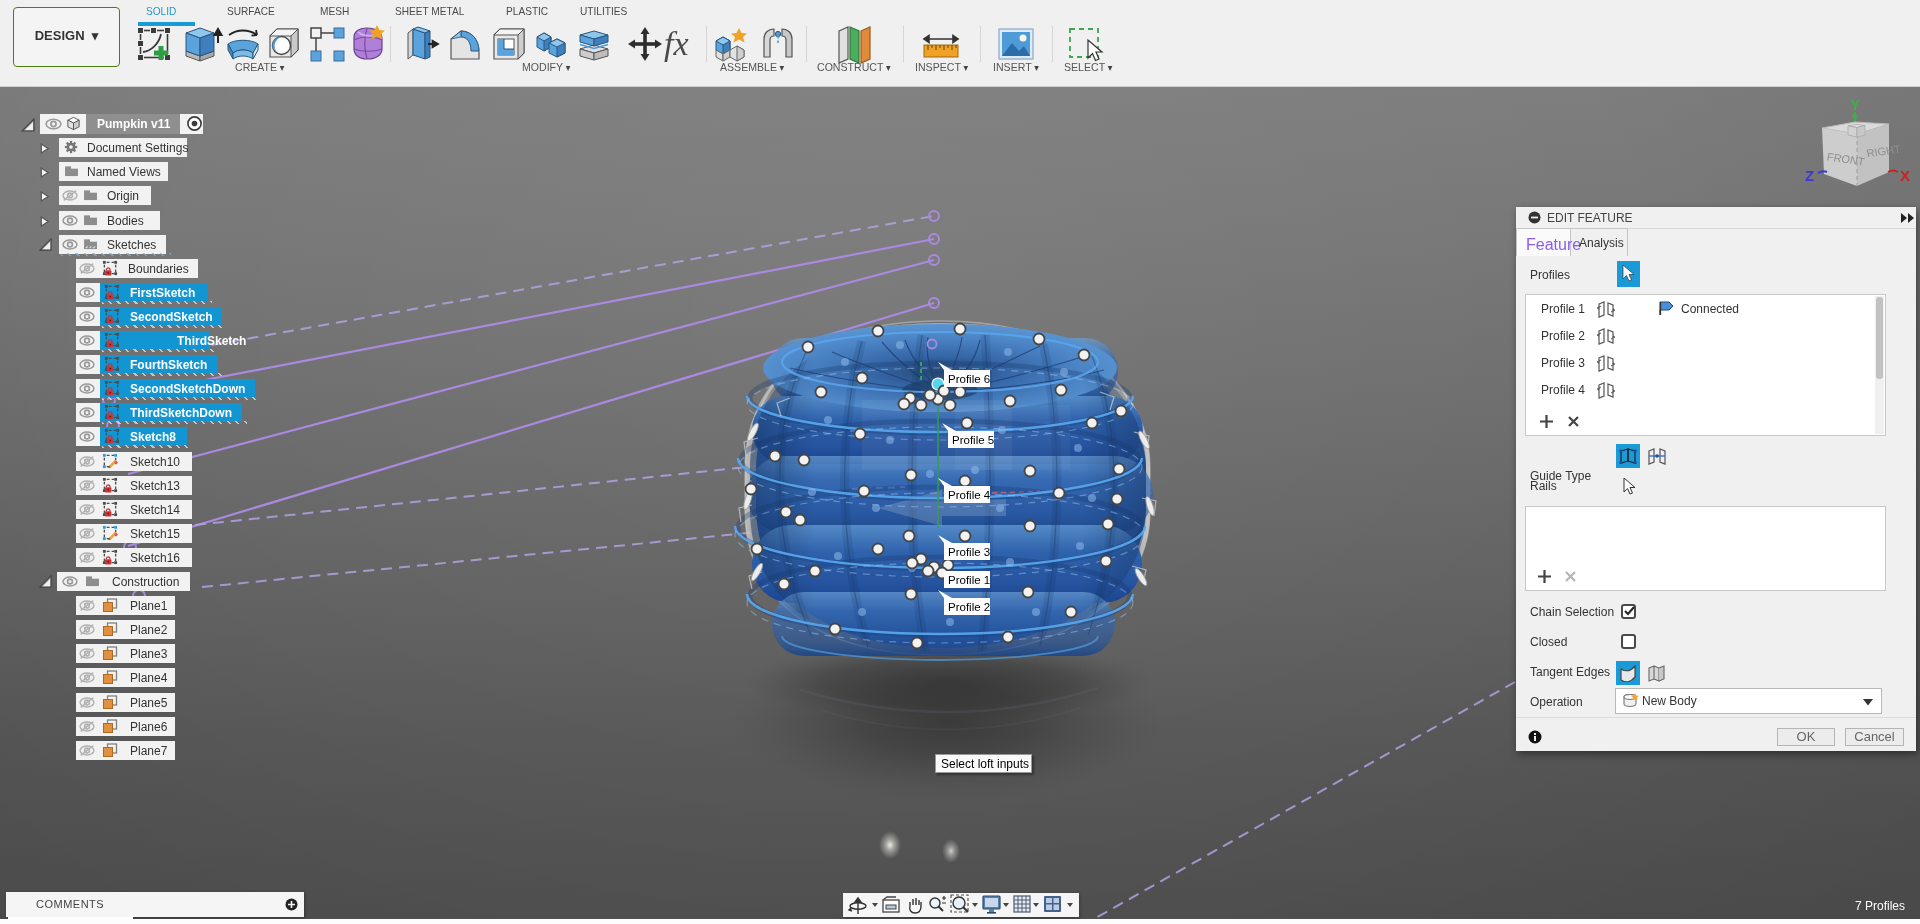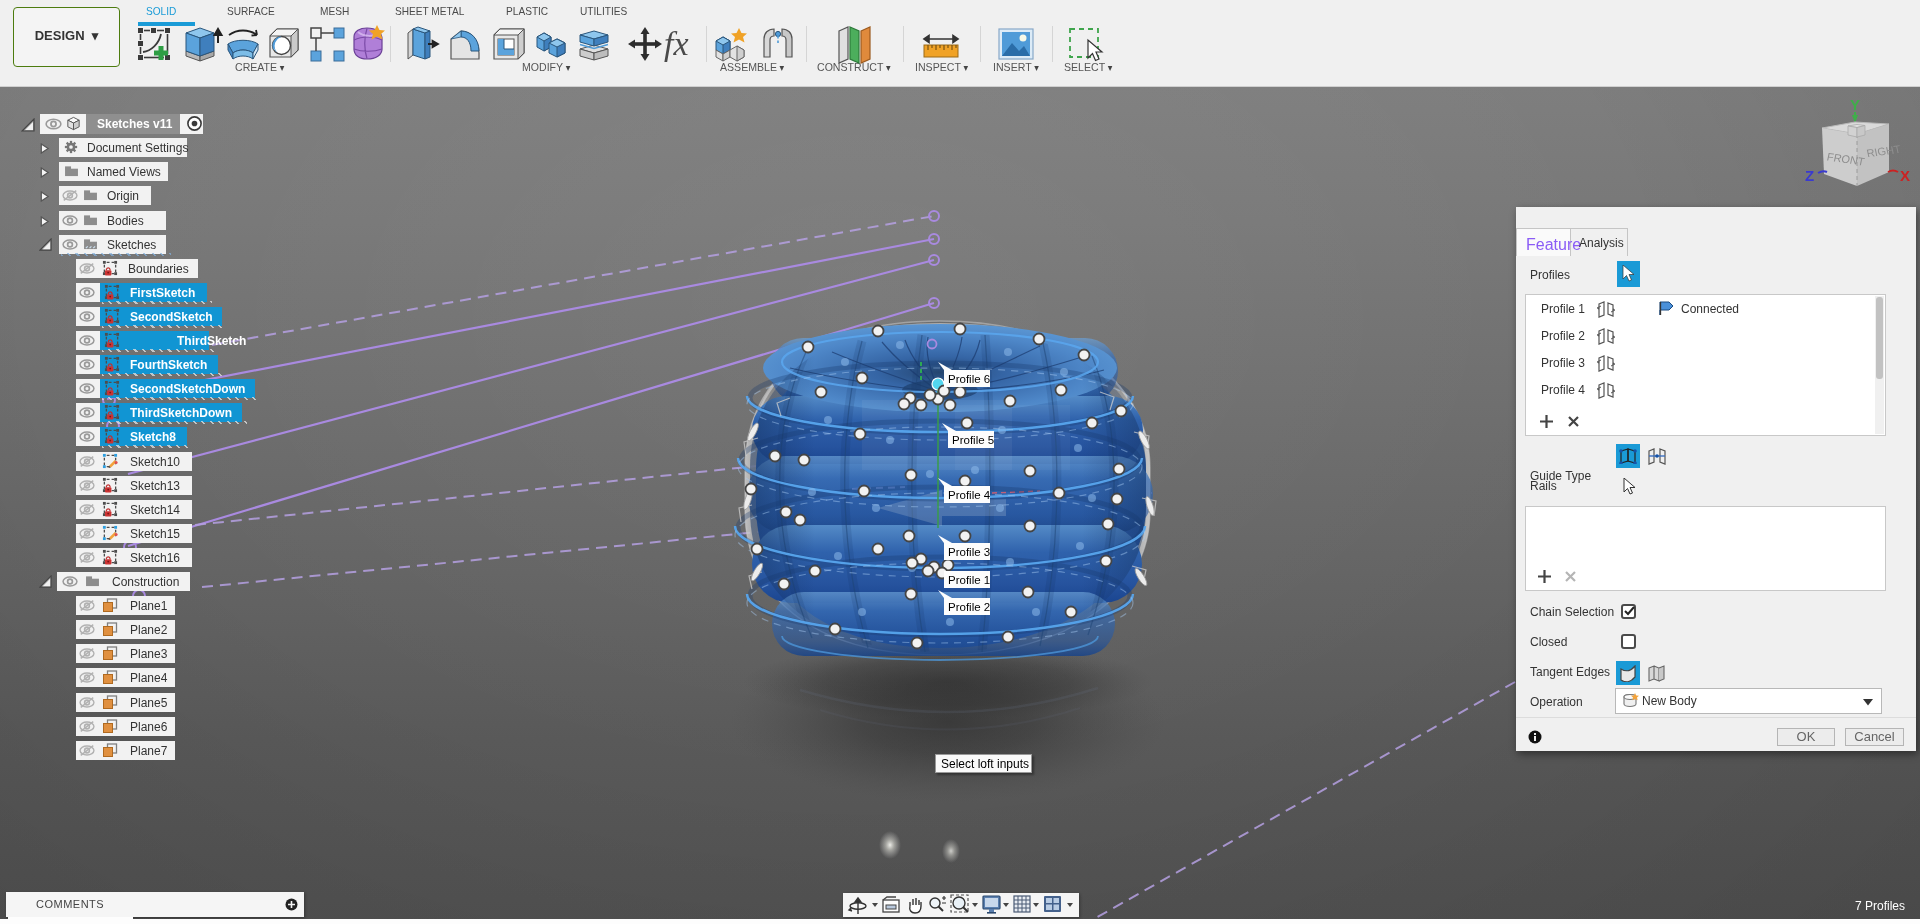--- a/index.html
+++ b/index.html
@@ -442,21 +442,21 @@
           <use href="#i-triopen"></use>
         </svg>
       <div class="brow" style="left:40px;top:27px;width:163px;height:20px;">
         <svg width="17" height="12" style="position:absolute;left:5px;top:4px">
             <use href="#i-eye"></use>
           </svg>
         <svg width="17" height="17" style="position:absolute;left:25px;top:1px">
             <use href="#i-cube"></use>
           </svg>
         <div style="position:absolute;left:46px;top:0;width:94px;height:20px;background:#8f8f8f"></div>
-        <span class="lbl" style="left:57px;top:3px;color:#fff;font-weight:bold;">Sketches v11</span>
+        <span class="lbl" style="left:57px;top:3px;color:#fff;font-weight:bold;">Pumpkin v11</span>
         <svg width="17" height="17" style="position:absolute;left:146px;top:1px">
             <use href="#i-radio"></use>
           </svg>
       </div>
       <svg width="11" height="11" style="position:absolute;left:39px;top:56px">
           <use href="#i-triclosed"></use>
         </svg>
       <div class="brow" style="left:59px;top:51px;width:128px;">
         <svg width="14" height="14" style="position:absolute;left:5px;top:2px">
             <use href="#i-gear"></use>
@@ -480,21 +480,21 @@
             <use href="#i-eyex"></use>
           </svg>
         <svg width="15" height="12" style="position:absolute;left:24px;top:3px">
             <use href="#i-folder"></use>
           </svg>
         <span class="lbl" style="left:48px;">Origin</span>
       </div>
       <svg width="11" height="11" style="position:absolute;left:39px;top:129px">
           <use href="#i-triclosed"></use>
         </svg>
-      <div class="brow" style="left:59px;top:124px;width:101px;padding-left:6px;">
+      <div class="brow" style="left:59px;top:124px;width:101px;">
         <svg width="16" height="11" style="position:absolute;left:3px;top:4px">
             <use href="#i-eye"></use>
           </svg>
         <svg width="15" height="12" style="position:absolute;left:24px;top:3px">
             <use href="#i-folder"></use>
           </svg>
         <span class="lbl" style="left:48px;">Bodies</span>
       </div>
       <svg width="13" height="13" style="position:absolute;left:39px;top:151px">
           <use href="#i-triopen"></use>
@@ -809,20 +809,31 @@
       <text x="38" y="68" font-size="11" fill="#8e8e8e" transform="rotate(8 38 68) skewX(-4)">FRONT</text>
       <text x="70" y="65" font-size="11" fill="#8e8e8e" transform="rotate(-8 70 65) skewX(4)">RIGHT</text>
 
       <text x="12" y="88" font-size="15" font-weight="bold" fill="#3a3ad0">Z</text>
       <path d="M25 80 Q30 77 34 79" stroke="#3a3ad0" stroke-width="2" fill="none"></path>
       <text x="107" y="88" font-size="15" font-weight="bold" fill="#cc2222">X</text>
       <path d="M95 79 Q100 76 105 79" stroke="#cc2222" stroke-width="2" fill="none"></path>
     </svg>
   </div>
   <div id="dlg">
+    <div style="position:absolute;left:0;top:0;width:100%;height:21px;border-bottom:1px solid #d8d8d8;">
+      <svg width="13" height="13" style="position:absolute;left:12px;top:4px">
+          <circle cx="6.5" cy="6.5" r="6" fill="#333"></circle>
+          <rect x="3" y="5.6" width="7" height="1.8" fill="#f0f0f0"></rect>
+        </svg>
+      <span style="position:absolute;left:31px;top:4px;font-size:12px;color:#444;">EDIT FEATURE</span>
+      <svg width="16" height="10" style="position:absolute;left:384px;top:6px">
+          <polygon points="1,0 1,10 7,5" fill="#222"></polygon>
+          <polygon points="8,0 8,10 14,5" fill="#222"></polygon>
+        </svg>
+    </div>
     <div style="position:absolute;left:0;top:21px;width:55px;height:28px;background:#fafafa;border:1px solid #c5c5c5;border-bottom:none;box-sizing:border-box;">
       <span style="position:absolute;left:9px;top:7px;font-size:16px;color:#8b5cf6;">Feature</span>
     </div>
     <div style="position:absolute;left:55px;top:21px;width:57px;height:28px;border-top:1px solid #c5c5c5;border-right:1px solid #c5c5c5;box-sizing:border-box;">
       <span style="position:absolute;left:8px;top:7px;font-size:12px;color:#333;">Analysis</span>
     </div>
     <div style="position:absolute;left:14px;top:61px;">Profiles</div>
     <div style="position:absolute;left:101px;top:54px;width:23px;height:26px;background:#1a9ad6;">
       <svg width="13" height="17" style="position:absolute;left:5px;top:4px">
           <polygon points="1,0 1,14 4.5,10.5 7,16 9.5,15 7,9.5 12,9.5" fill="#fff" stroke="#333" stroke-width="0.7"></polygon>

